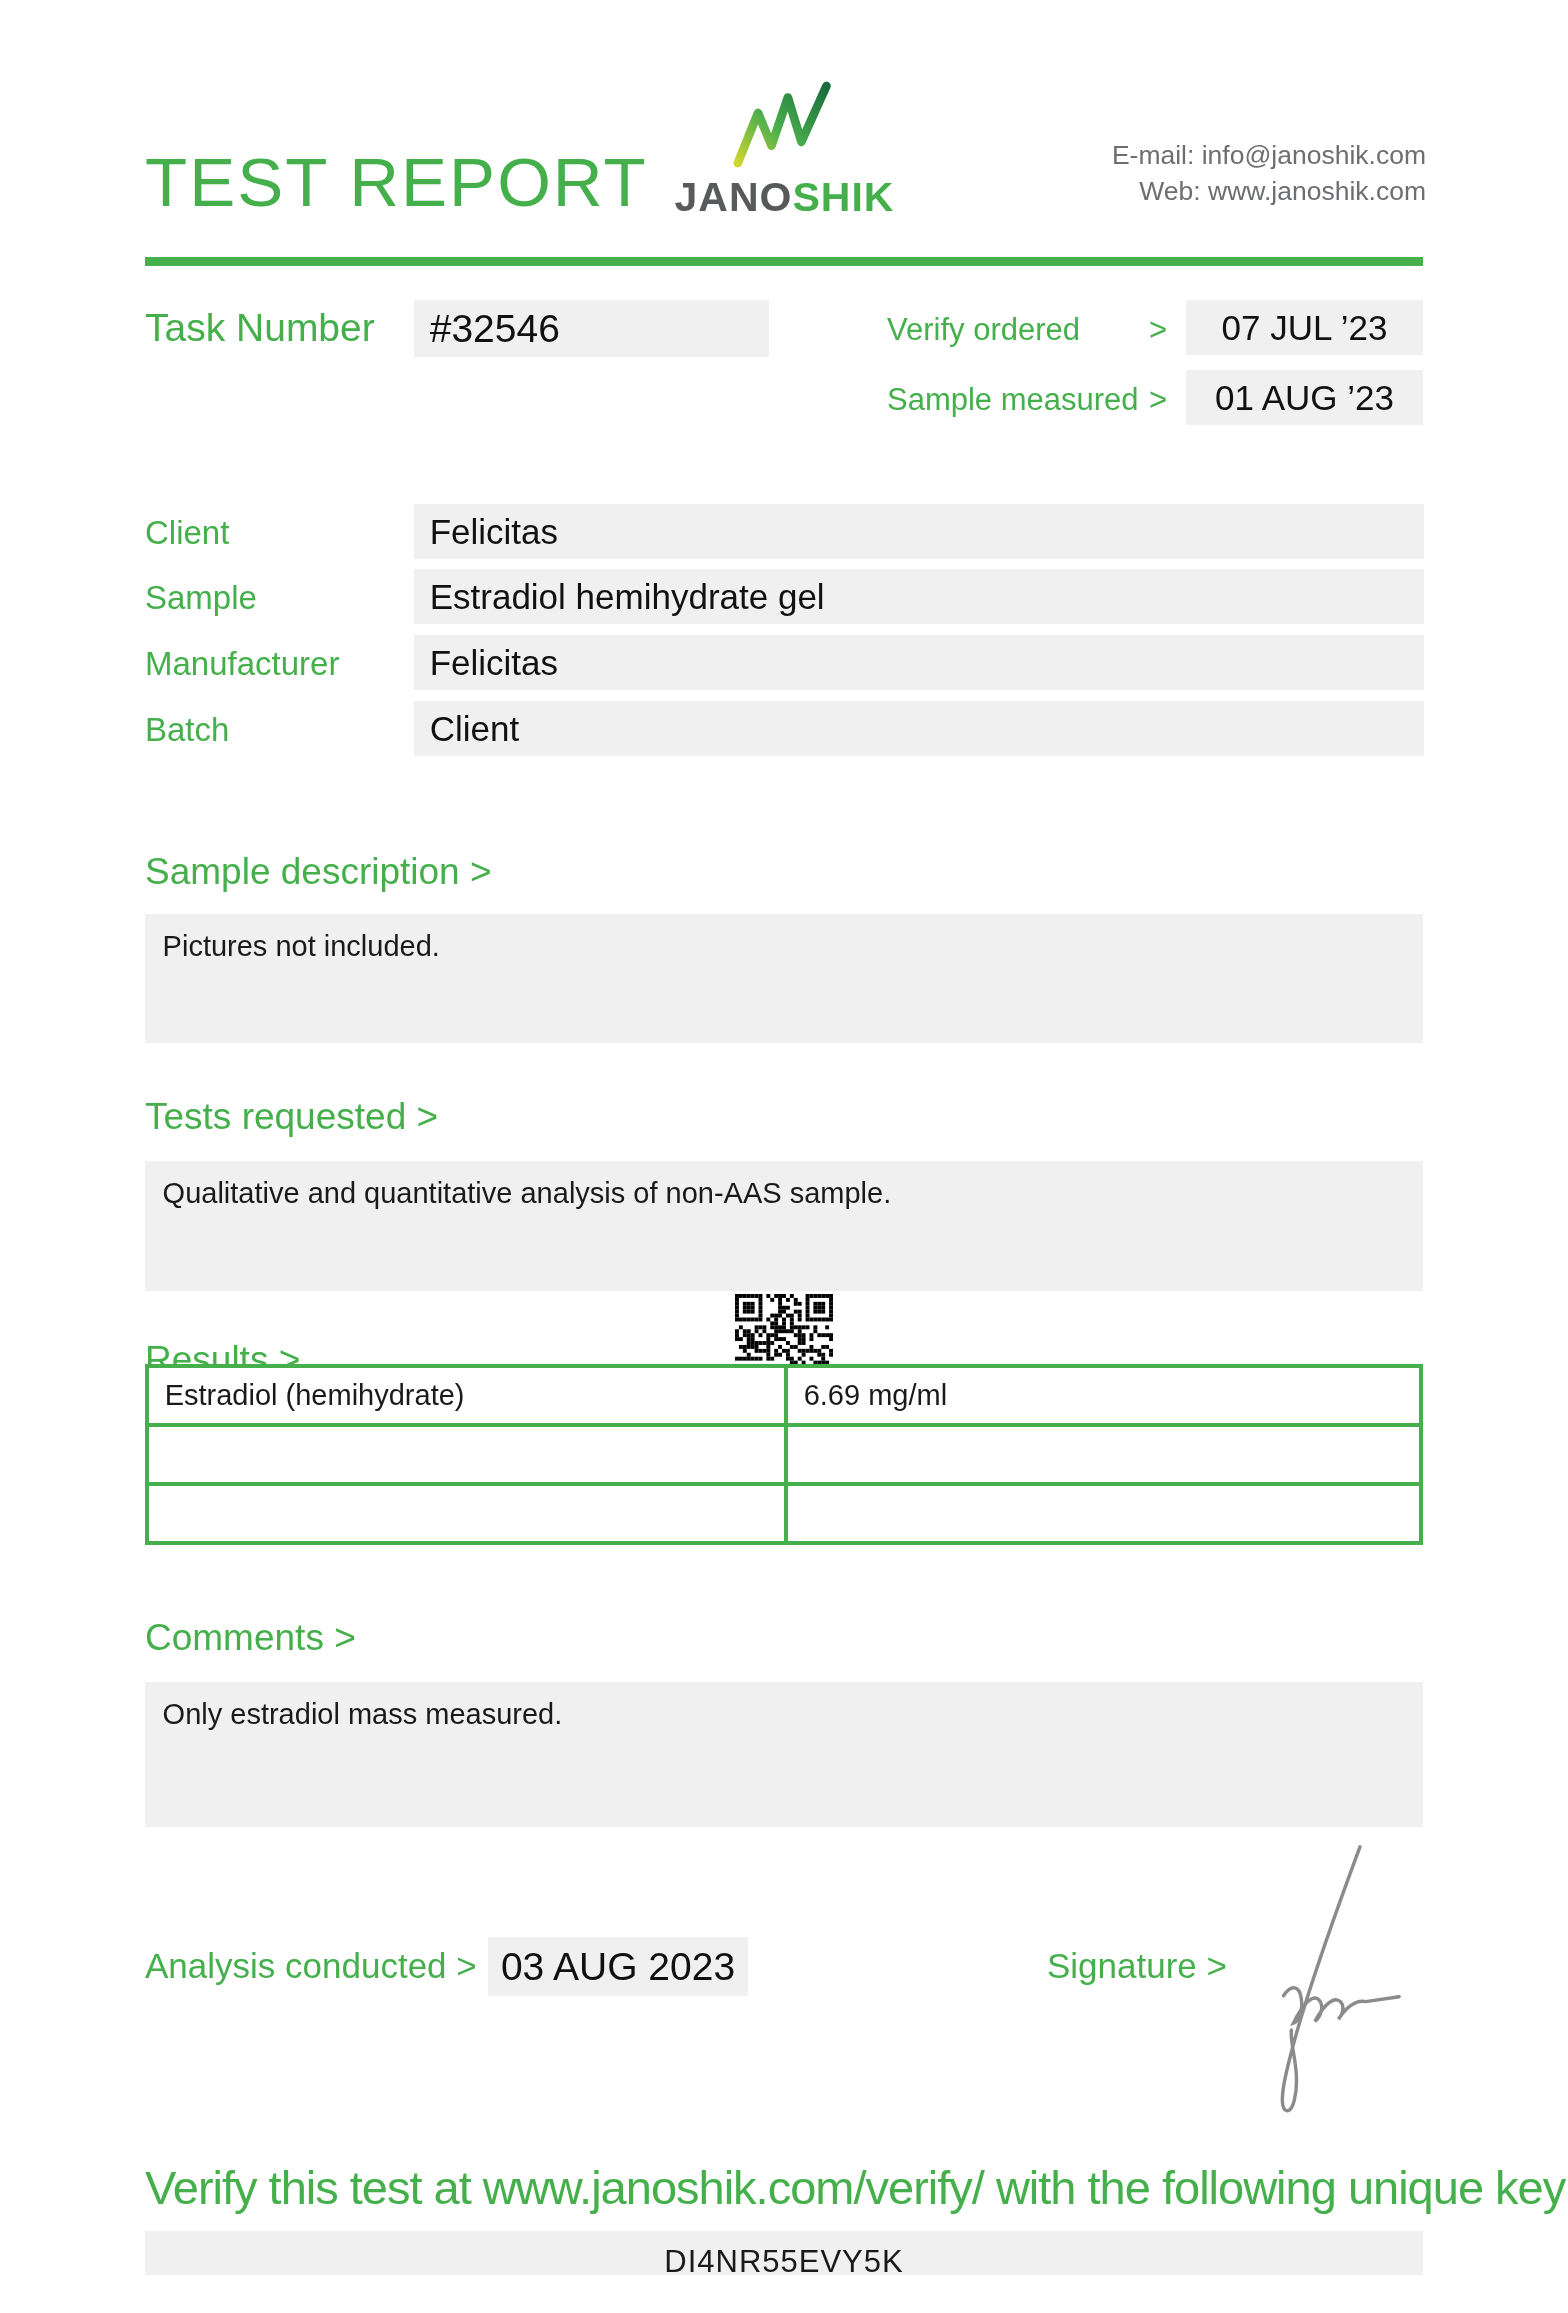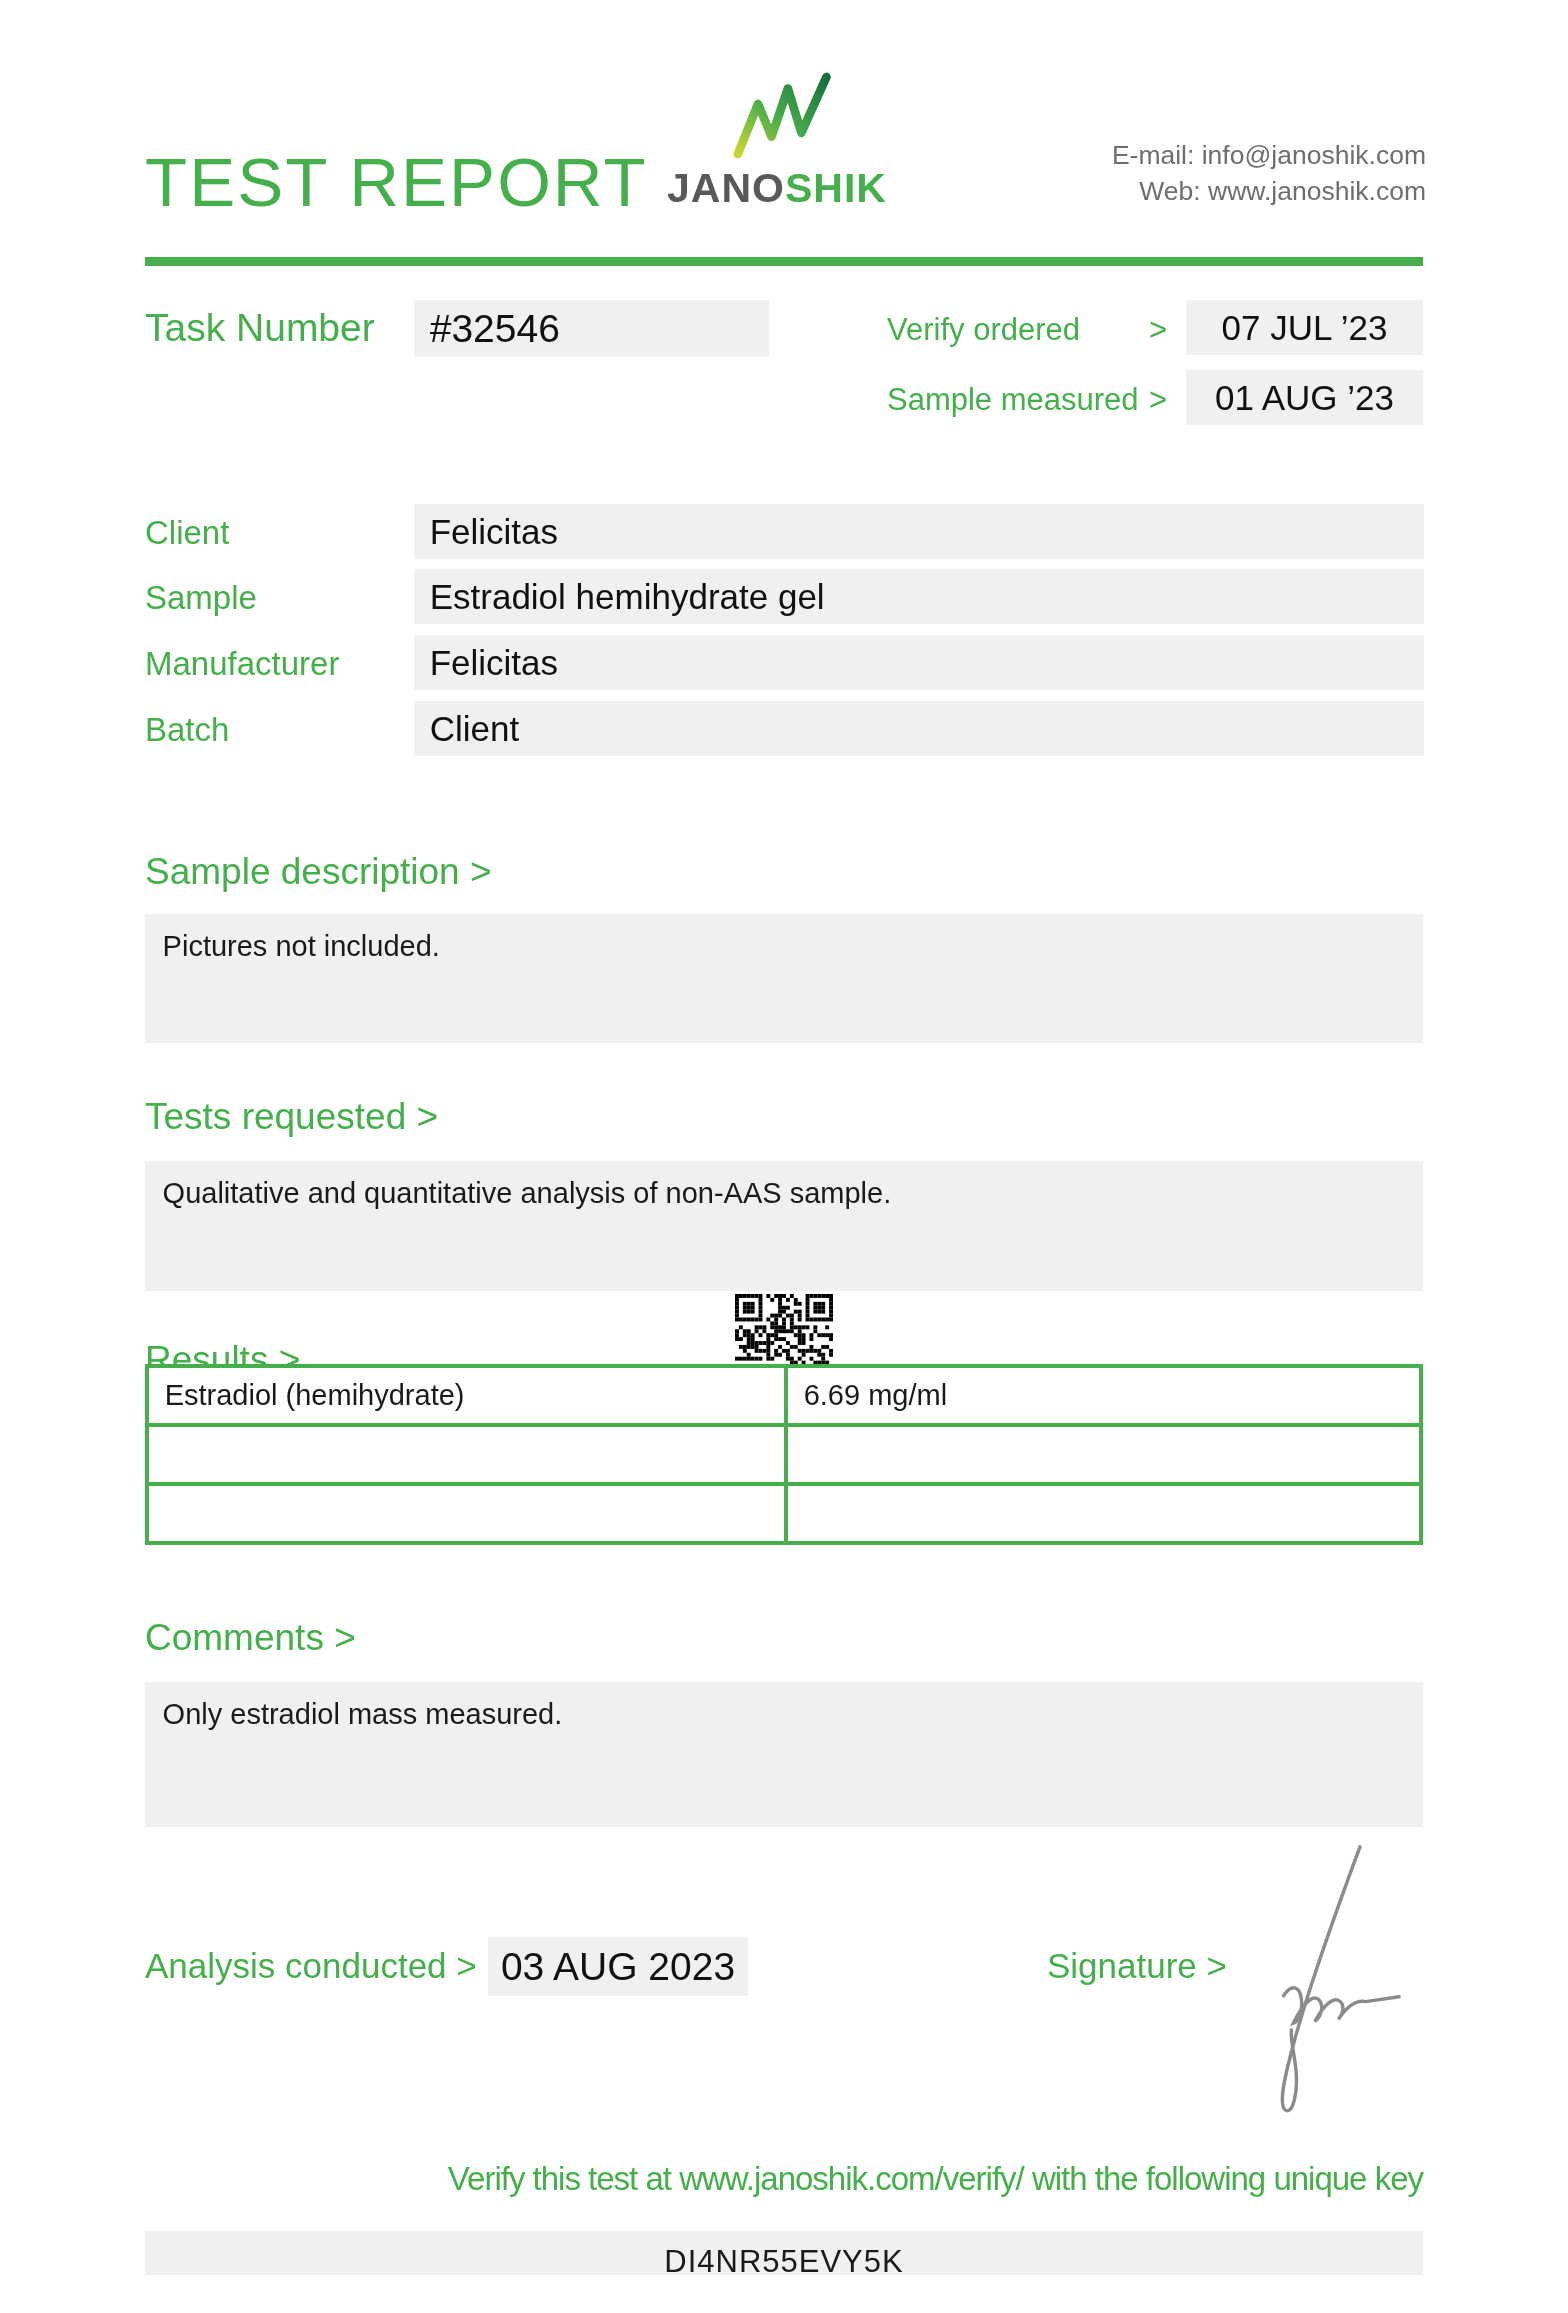--- a/index.html
+++ b/index.html
@@ -3,21 +3,21 @@
 <meta charset="utf-8">
 <style>
   html,body{margin:0;padding:0;background:#ffffff;}
   .page{
     position:relative;width:1568px;height:2313px;background:#fff;
     font-family:"Liberation Sans",sans-serif;color:#111;overflow:hidden;border-radius:14px;
   }
   
   .title{position:absolute;left:145px;top:143px;font-size:69px;letter-spacing:2px;
          color:var(--green,#44AF4B);font-weight:400;}
-  .logo{position:absolute;left:667px;top:69px;width:235px;}
+  .logo{position:absolute;left:667px;top:78px;width:235px;text-align:center;}
   .logo-icon{display:block;margin:0 auto;}
   .logo-text{font-size:41px;font-weight:bold;letter-spacing:1px;margin-top:3.9px;}
   .logo-jano{color:var(--logo-gray,#58595B);}
   .logo-shik{color:var(--green,#44AF4B);}
   .contact{position:absolute;right:142px;top:137px;text-align:right;font-size:26.5px;
            line-height:36px;color:var(--contact-gray,#6D6E71);}
   .rule{position:absolute;left:145px;top:257px;width:1278px;height:8.8px;background:var(--green,#44AF4B);}
   
   .task-label{position:absolute;left:145px;top:306px;font-size:39px;color:var(--green,#44AF4B);}
   .task-box{position:absolute;left:414px;top:300px;width:355px;height:57px;background:var(--box,#F0F0F0);
@@ -46,21 +46,21 @@
   .rtable{position:absolute;left:145px;top:1364px;width:1278px;border:2.9px solid var(--green,#44AF4B);
           display:grid;grid-template-columns:639px 1fr;background:#fff;box-sizing:border-box;}
   .cell{height:59px;border:2px solid var(--green,#44AF4B);font-size:29px;line-height:55px;
         padding-left:15.7px;box-sizing:border-box;background:#fff;color:#1a1a1a;}
   
   .an-label{position:absolute;left:145px;top:1946px;font-size:35px;color:var(--green,#44AF4B);}
   .an-box{position:absolute;left:488px;top:1937px;width:260px;height:59px;background:var(--box,#F0F0F0);
           font-size:39px;line-height:59px;text-align:center;}
   .sig-label{position:absolute;left:1047px;top:1946px;font-size:35px;color:var(--green,#44AF4B);}
   .sig{position:absolute;left:1250px;top:1839px;width:167px;height:289px;}
-  .verify{position:absolute;left:145px;top:2160px;width:1278px;text-align:right;font-size:33px;
+  .verify{position:absolute;left:145px;top:2160px;width:1278px;text-align:right;font-size:47px;
           letter-spacing:-1px;color:var(--green,#44AF4B);white-space:nowrap;}
   .key-box{position:absolute;left:145px;top:2231px;width:1278px;height:44px;background:var(--box,#F0F0F0);
            text-align:center;font-size:31px;line-height:61px;letter-spacing:1px;color:#1a1a1a;}
 </style>
 </head>
 <body>
 
 <div class="page">
 
   <div class="title">TEST REPORT</div>

